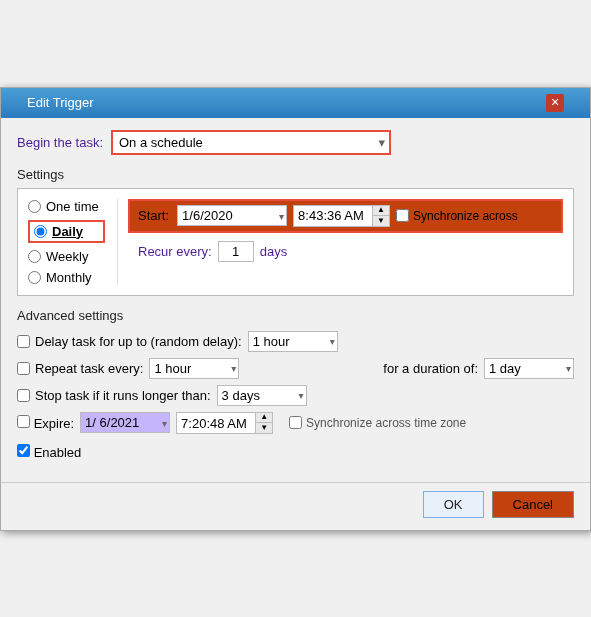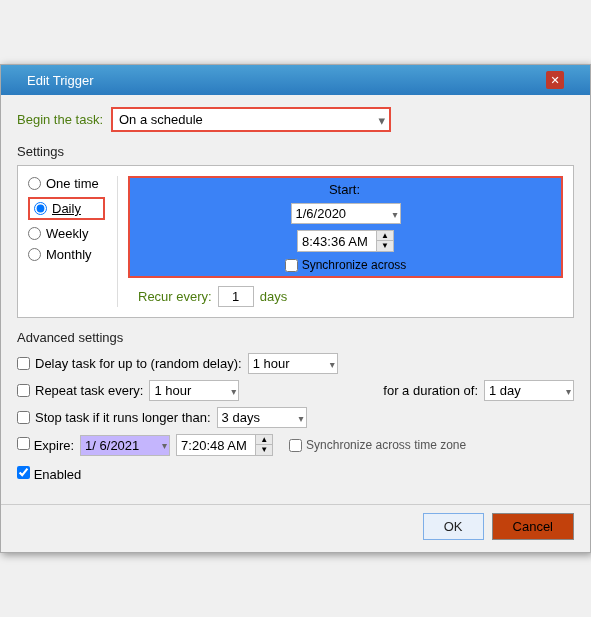--- a/index.html
+++ b/index.html
@@ -38,21 +38,21 @@
       display: flex;
       align-items: center;
       justify-content: center;
       font-size: 11px;
       border-radius: 2px;
     }
     .dialog-body {
       padding: 12px 16px;
     }
     .label {
-      color: #4d7c0f;
+      color: #4c1d95;
       white-space: nowrap;
     }
     .begin-task-row {
       display: flex;
       align-items: center;
       margin-bottom: 12px;
     }
     .begin-task-label {
       margin-right: 8px;
       white-space: nowrap;
@@ -117,22 +117,21 @@
       display: flex;
       flex-direction: column;
       gap: 8px;
     }
     .start-row {
       display: flex;
       align-items: center;
       gap: 6px;
       border: 2px solid #e74c3c;
       padding: 4px 8px;
-      background: #3b82f6;
-      flex-direction: column;
+      background: #c2410c;
     }
     .start-label {
       font-weight: normal;
       margin-right: 2px;
     }
     .date-select {
       border: 1px solid #bbb;
       background: white;
       padding: 2px 4px;
       font-size: 13px;
@@ -204,21 +203,21 @@
     }
     .recur-input {
       width: 36px;
       border: 1px solid #bbb;
       padding: 2px 4px;
       text-align: center;
       font-size: 13px;
     }
     .daily-label {
       text-decoration: underline;
-      font-weight: normal;
+      font-weight: bold;
     }
     .advanced-section {
       margin-top: 4px;
     }
     .advanced-label {
       font-size: 13px;
       color: #222;
       margin-bottom: 8px;
     }
     .adv-row {

